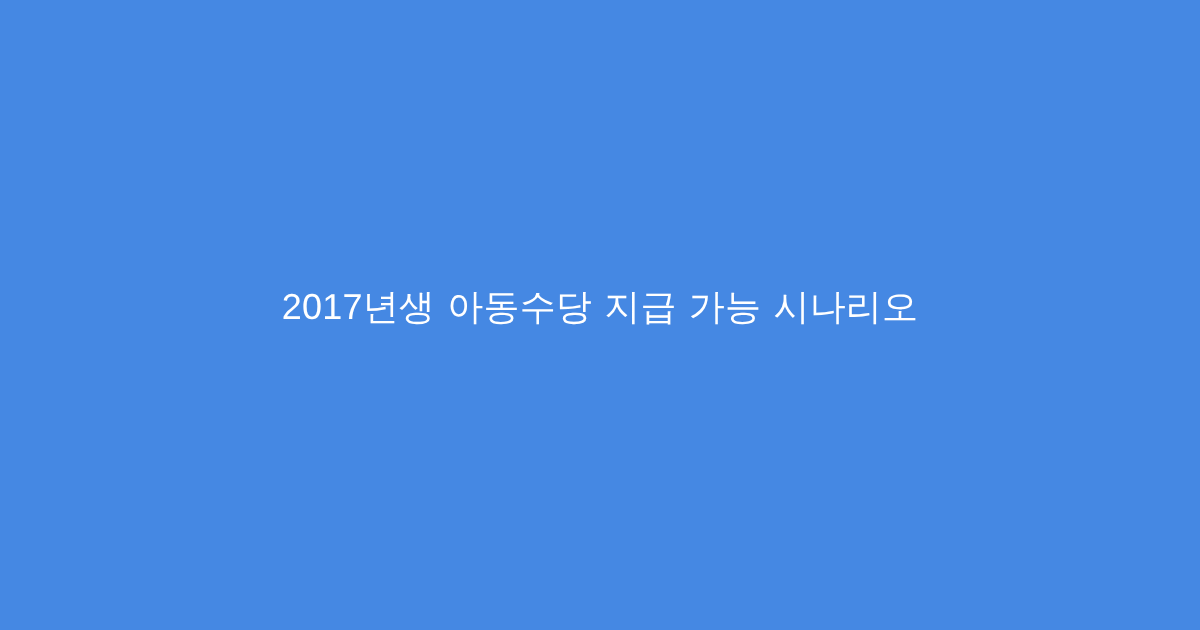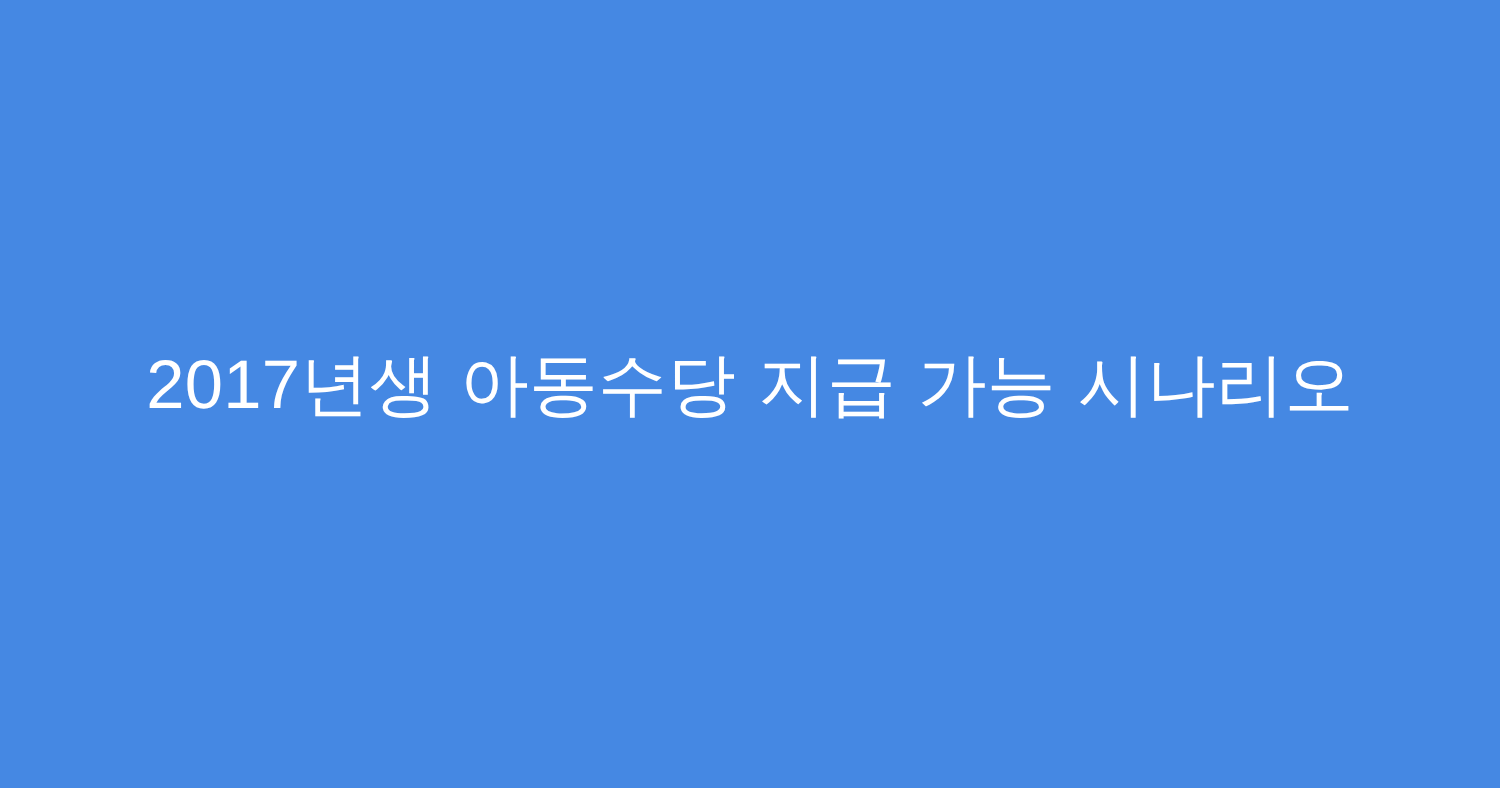--- a/index.html
+++ b/index.html
@@ -34,21 +34,21 @@
     padding: 0 60px;
     box-sizing: border-box;
     text-align: center;
     transform: translateY(-8px);
   }
 
   .banner-title {
     margin: 0;
     color: #ffffff;
     font-family: "Liberation Sans", "DejaVu Sans", sans-serif;
-    font-size: 55px;
+    font-size: 36px;
     font-weight: 400;
     line-height: 1.28;
     letter-spacing: 0.2px;
     word-spacing: 2px;
     white-space: nowrap;
     text-rendering: geometricPrecision;
   }
 </style>
 </head>
 <body>

